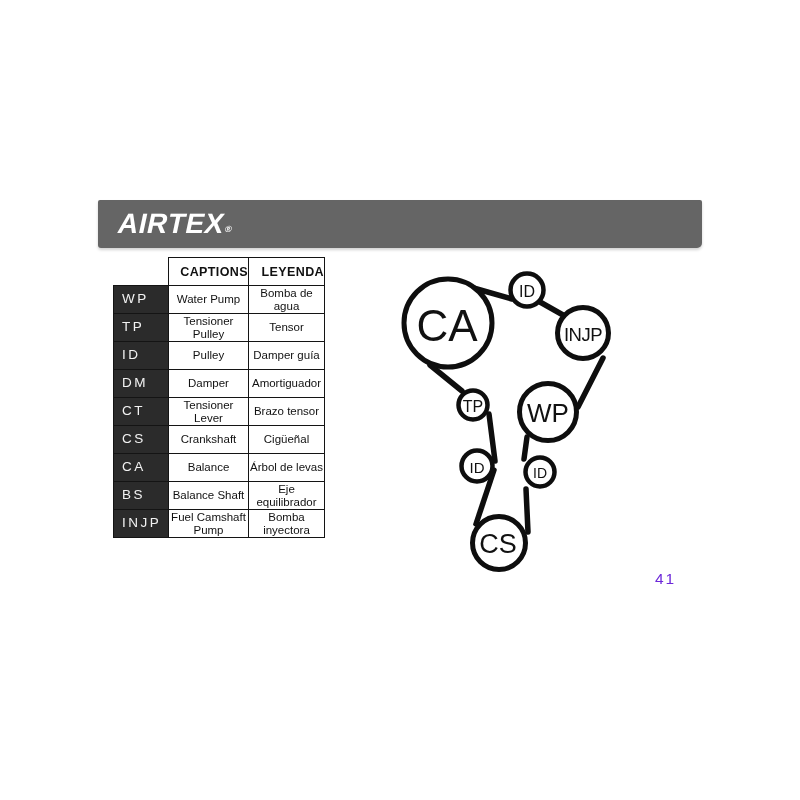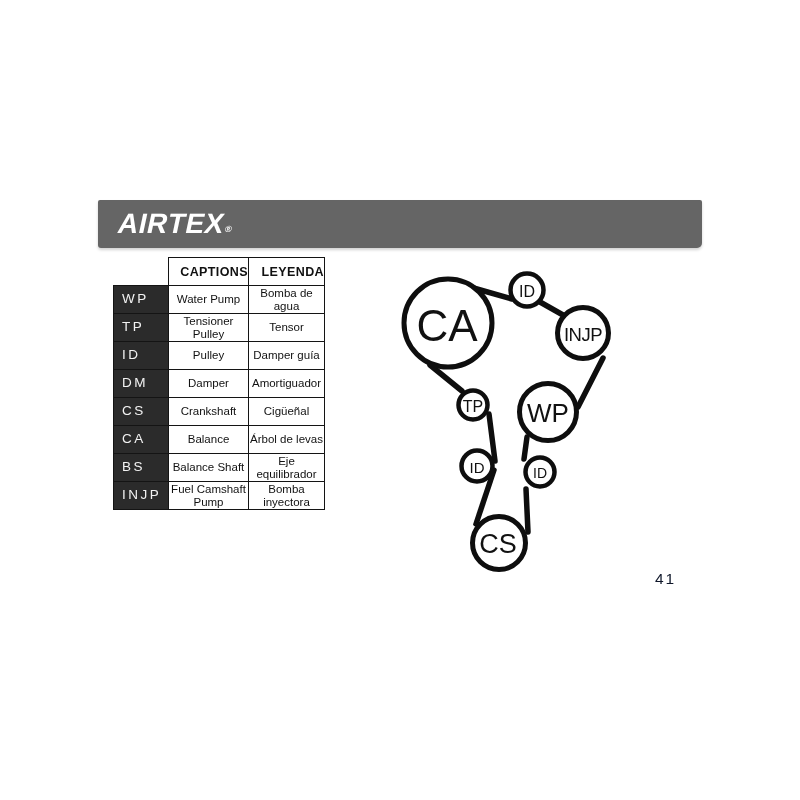--- a/index.html
+++ b/index.html
@@ -48,21 +48,21 @@
   .pulley { fill:#ffffff; stroke:#0e0e0e; }
   .belt  { stroke:#0e0e0e; stroke-width:5.5; stroke-linecap:round; }
   .pulley-label {
     fill:#111; text-anchor:middle; dominant-baseline:central;
     font-family:"Liberation Sans", sans-serif;
   }
 
   
   .page-num {
     position:absolute; left:655px; top:570px;
-    font-size:15.5px; color:#0f172a; letter-spacing:2px;
+    font-size:15.5px; color:#6d28d9; letter-spacing:2px;
   }
 </style>
 </head>
 <body>
 
 <div class="screen">
 
   <div class="brand-bar">
     <div class="logo">
       <span>AIRTEX</span><span class="logo-reg">®</span>
@@ -93,20 +93,25 @@
     </tr>
     <tr>
       <td class="abbr">ID</td>
       <td>Pulley</td>
       <td>Damper guía</td>
     </tr>
     <tr>
       <td class="abbr">DM</td>
       <td>Damper</td>
       <td>Amortiguador</td>
+    </tr>
+    <tr>
+      <td class="abbr">CT</td>
+      <td>Tensioner Lever</td>
+      <td>Brazo tensor</td>
     </tr>
     <tr>
       <td class="abbr">CS</td>
       <td>Crankshaft</td>
       <td>Cigüeñal</td>
     </tr>
     <tr>
       <td class="abbr">CA</td>
       <td>Balance</td>
       <td>Árbol de levas</td>

